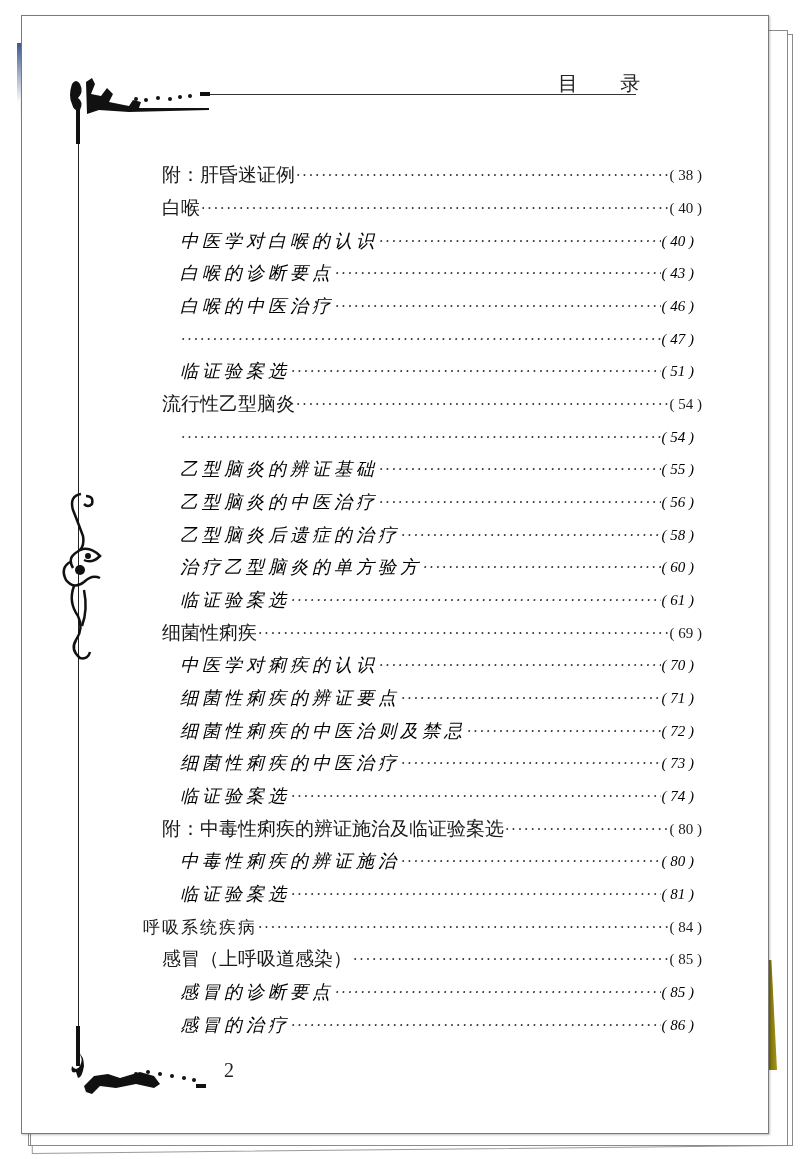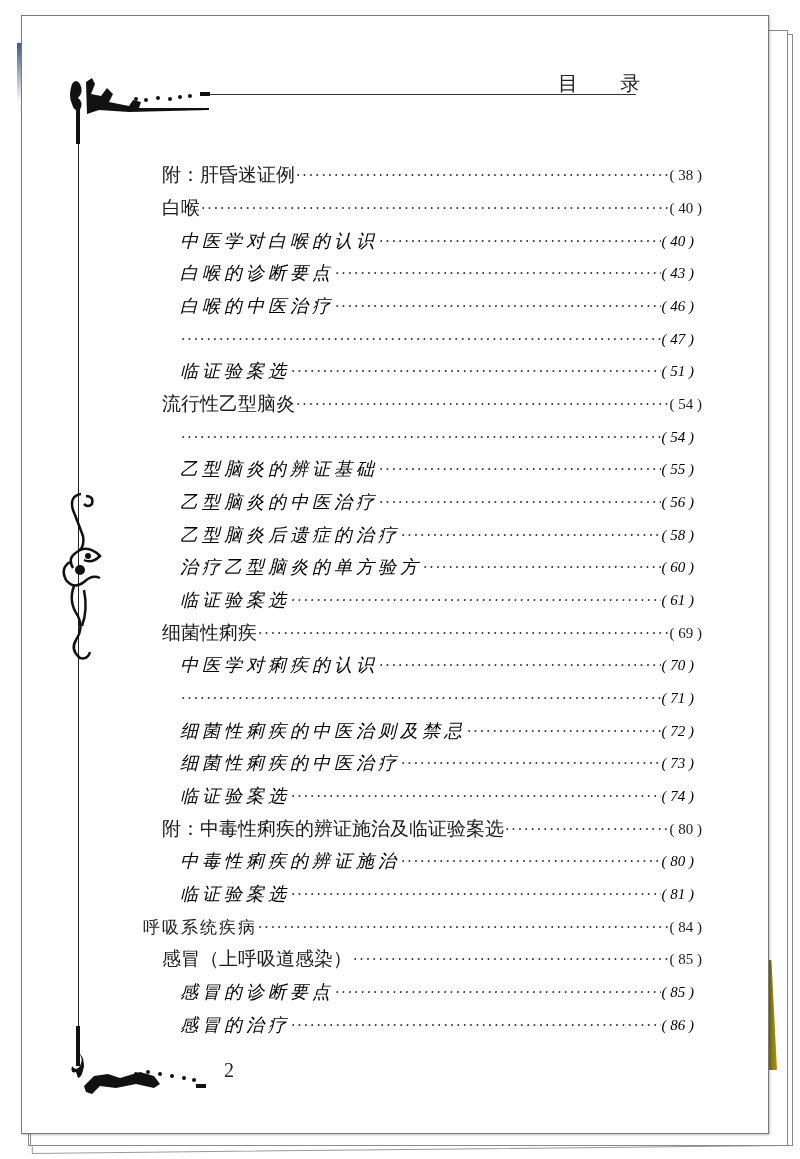--- a/index.html
+++ b/index.html
@@ -172,20 +172,21 @@
       <span class="toc-title">细菌性痢疾</span>
       <span class="toc-leader"></span>
       <span class="toc-page">( 69 )</span>
     </div>
   <div class="toc-row l2" style="top:492px">
       <span class="toc-title">中医学对痢疾的认识</span>
       <span class="toc-leader"></span>
       <span class="toc-page">( 70 )</span>
     </div>
   <div class="toc-row l2" style="top:525px">
+      <span class="toc-title">细菌性痢疾的辨证要点</span>
       <span class="toc-leader"></span>
       <span class="toc-page">( 71 )</span>
     </div>
   <div class="toc-row l2" style="top:558px">
       <span class="toc-title">细菌性痢疾的中医治则及禁忌</span>
       <span class="toc-leader"></span>
       <span class="toc-page">( 72 )</span>
     </div>
   <div class="toc-row l2" style="top:590px">
       <span class="toc-title">细菌性痢疾的中医治疗</span>

